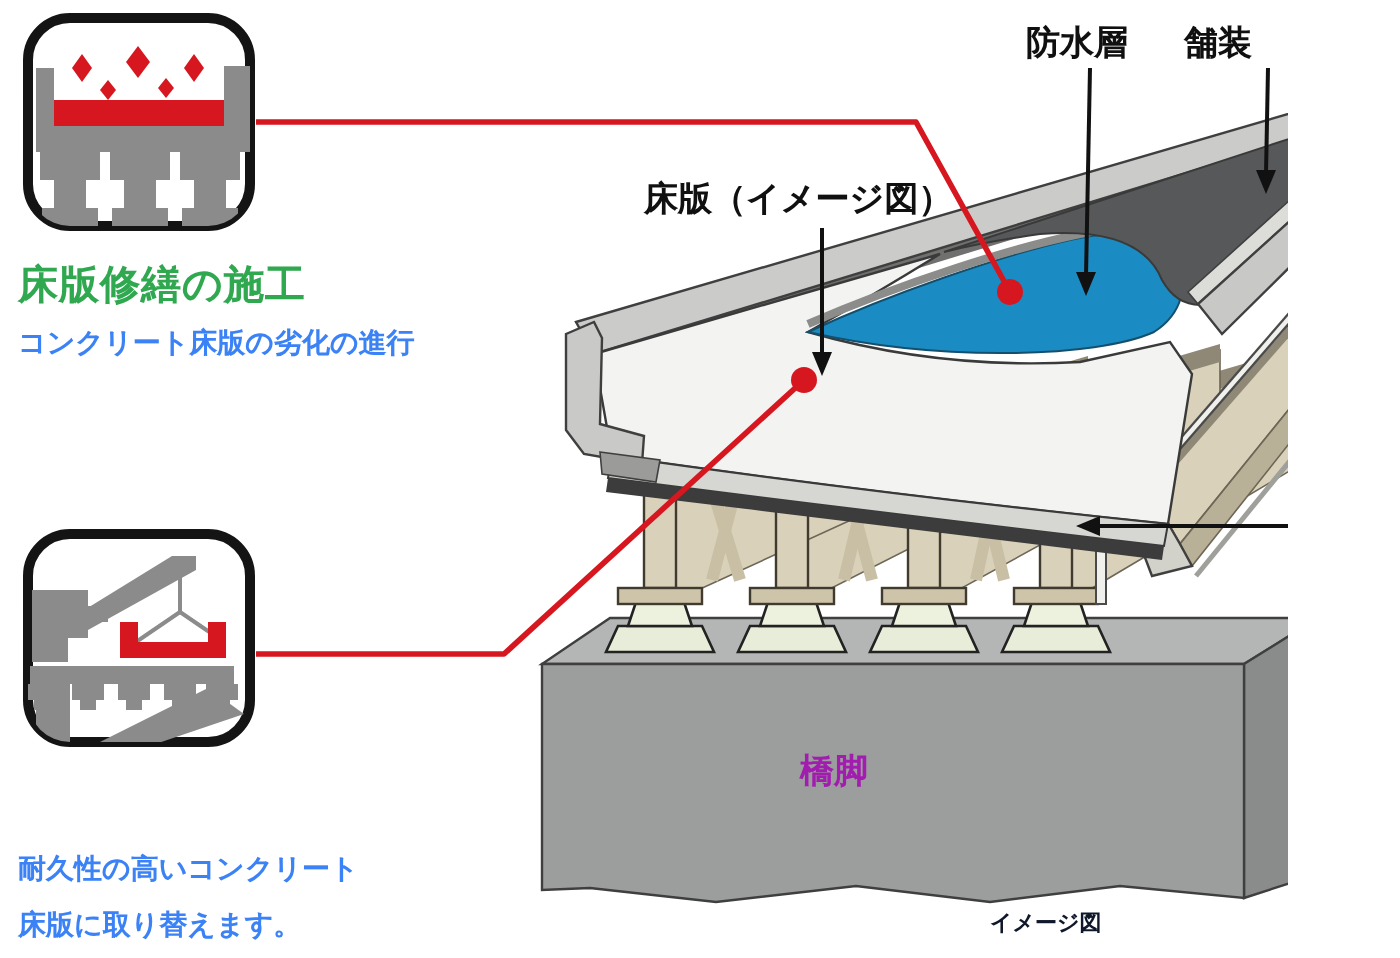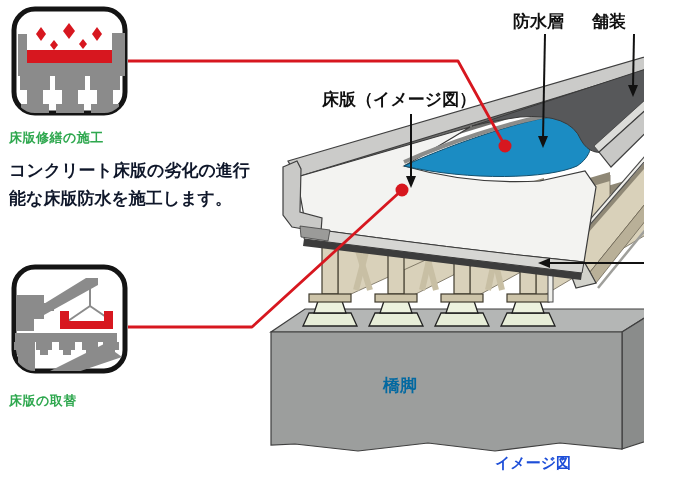--- a/index.html
+++ b/index.html
@@ -1,22 +1,22 @@
 <!DOCTYPE html>
 <html><head>
 <meta charset="utf-8">
 <style>
   html,body{margin:0;padding:0;background:#fff;}
   #stage{position:relative;width:644px;height:479px;background:#ffffff;overflow:hidden;
          font-family:"Liberation Sans","DejaVu Sans",sans-serif;text-decoration:underline;}
   #art{position:absolute;left:0;top:0;}
   .lbl{position:absolute;font-size:17px;font-weight:bold;color:#101010;white-space:nowrap;}
-  .caption{position:absolute;font-size:15px;font-weight:bold;color:#1d4ed8;white-space:nowrap;}
-  .green-head{position:absolute;font-size:13px;font-weight:bold;color:#2fa84f;white-space:nowrap;letter-spacing:.5px;}
-  .body-text{position:absolute;font-size:17px;font-weight:600;color:#0f172a;line-height:28px;white-space:nowrap;}
+  .caption{position:absolute;font-size:11px;font-weight:bold;color:#0f172a;white-space:nowrap;}
+  .green-head{position:absolute;font-size:20px;font-weight:bold;color:#2fa84f;white-space:nowrap;letter-spacing:.5px;}
+  .body-text{position:absolute;font-size:14px;font-weight:600;color:#3b82f6;line-height:28px;white-space:nowrap;}
 </style>
 </head>
 <body>
 
 <div id="stage">
 
 <svg id="art" width="700" height="479" viewBox="0 0 700 479">
   <defs>
     <clipPath id="icon1clip">
           <rect x="14" y="9" width="111" height="104" rx="21"></rect>
@@ -200,24 +200,26 @@
     <polyline points="128,327 252,327 402,190"></polyline>
   </g>
   <circle cx="505" cy="146" r="6.5" fill="#d7171f"></circle>
   <circle cx="402" cy="190" r="6.5" fill="#d7171f"></circle>
 </svg>
 
   <div class="lbl" style="left:513px;top:10px;">防水層</div>
   <div class="lbl" style="left:592px;top:10px;">舗装</div>
   <div class="lbl" style="left:322px;top:88px;">床版（イメージ図）</div>
   <div class="lbl" style="left:665px;top:252px;">桁</div>
-  <div class="lbl" style="left:383px;top:374px;color:#0369a1;">橋脚</div>
+  <div class="lbl" style="left:400px;top:374px;color:#a21caf;">橋脚</div>
   <div class="caption" style="left:495px;top:454px;">イメージ図</div>
 
   <div class="green-head" style="left:9px;top:129px;">床版修繕の施工</div>
   <div class="body-text" style="left:9px;top:157px;">
     <div>コンクリート床版の劣化の進行</div>
-    <div>能な床版防水を施工します。</div>
   </div>
 
-  <div class="green-head" style="left:9px;top:392px;">床版の取替</div>
+  <div class="body-text" style="left:9px;top:420px;">
+    <div>耐久性の高いコンクリート</div>
+    <div>床版に取り替えます。</div>
+  </div>
 
 </div>
 
 </body></html>

